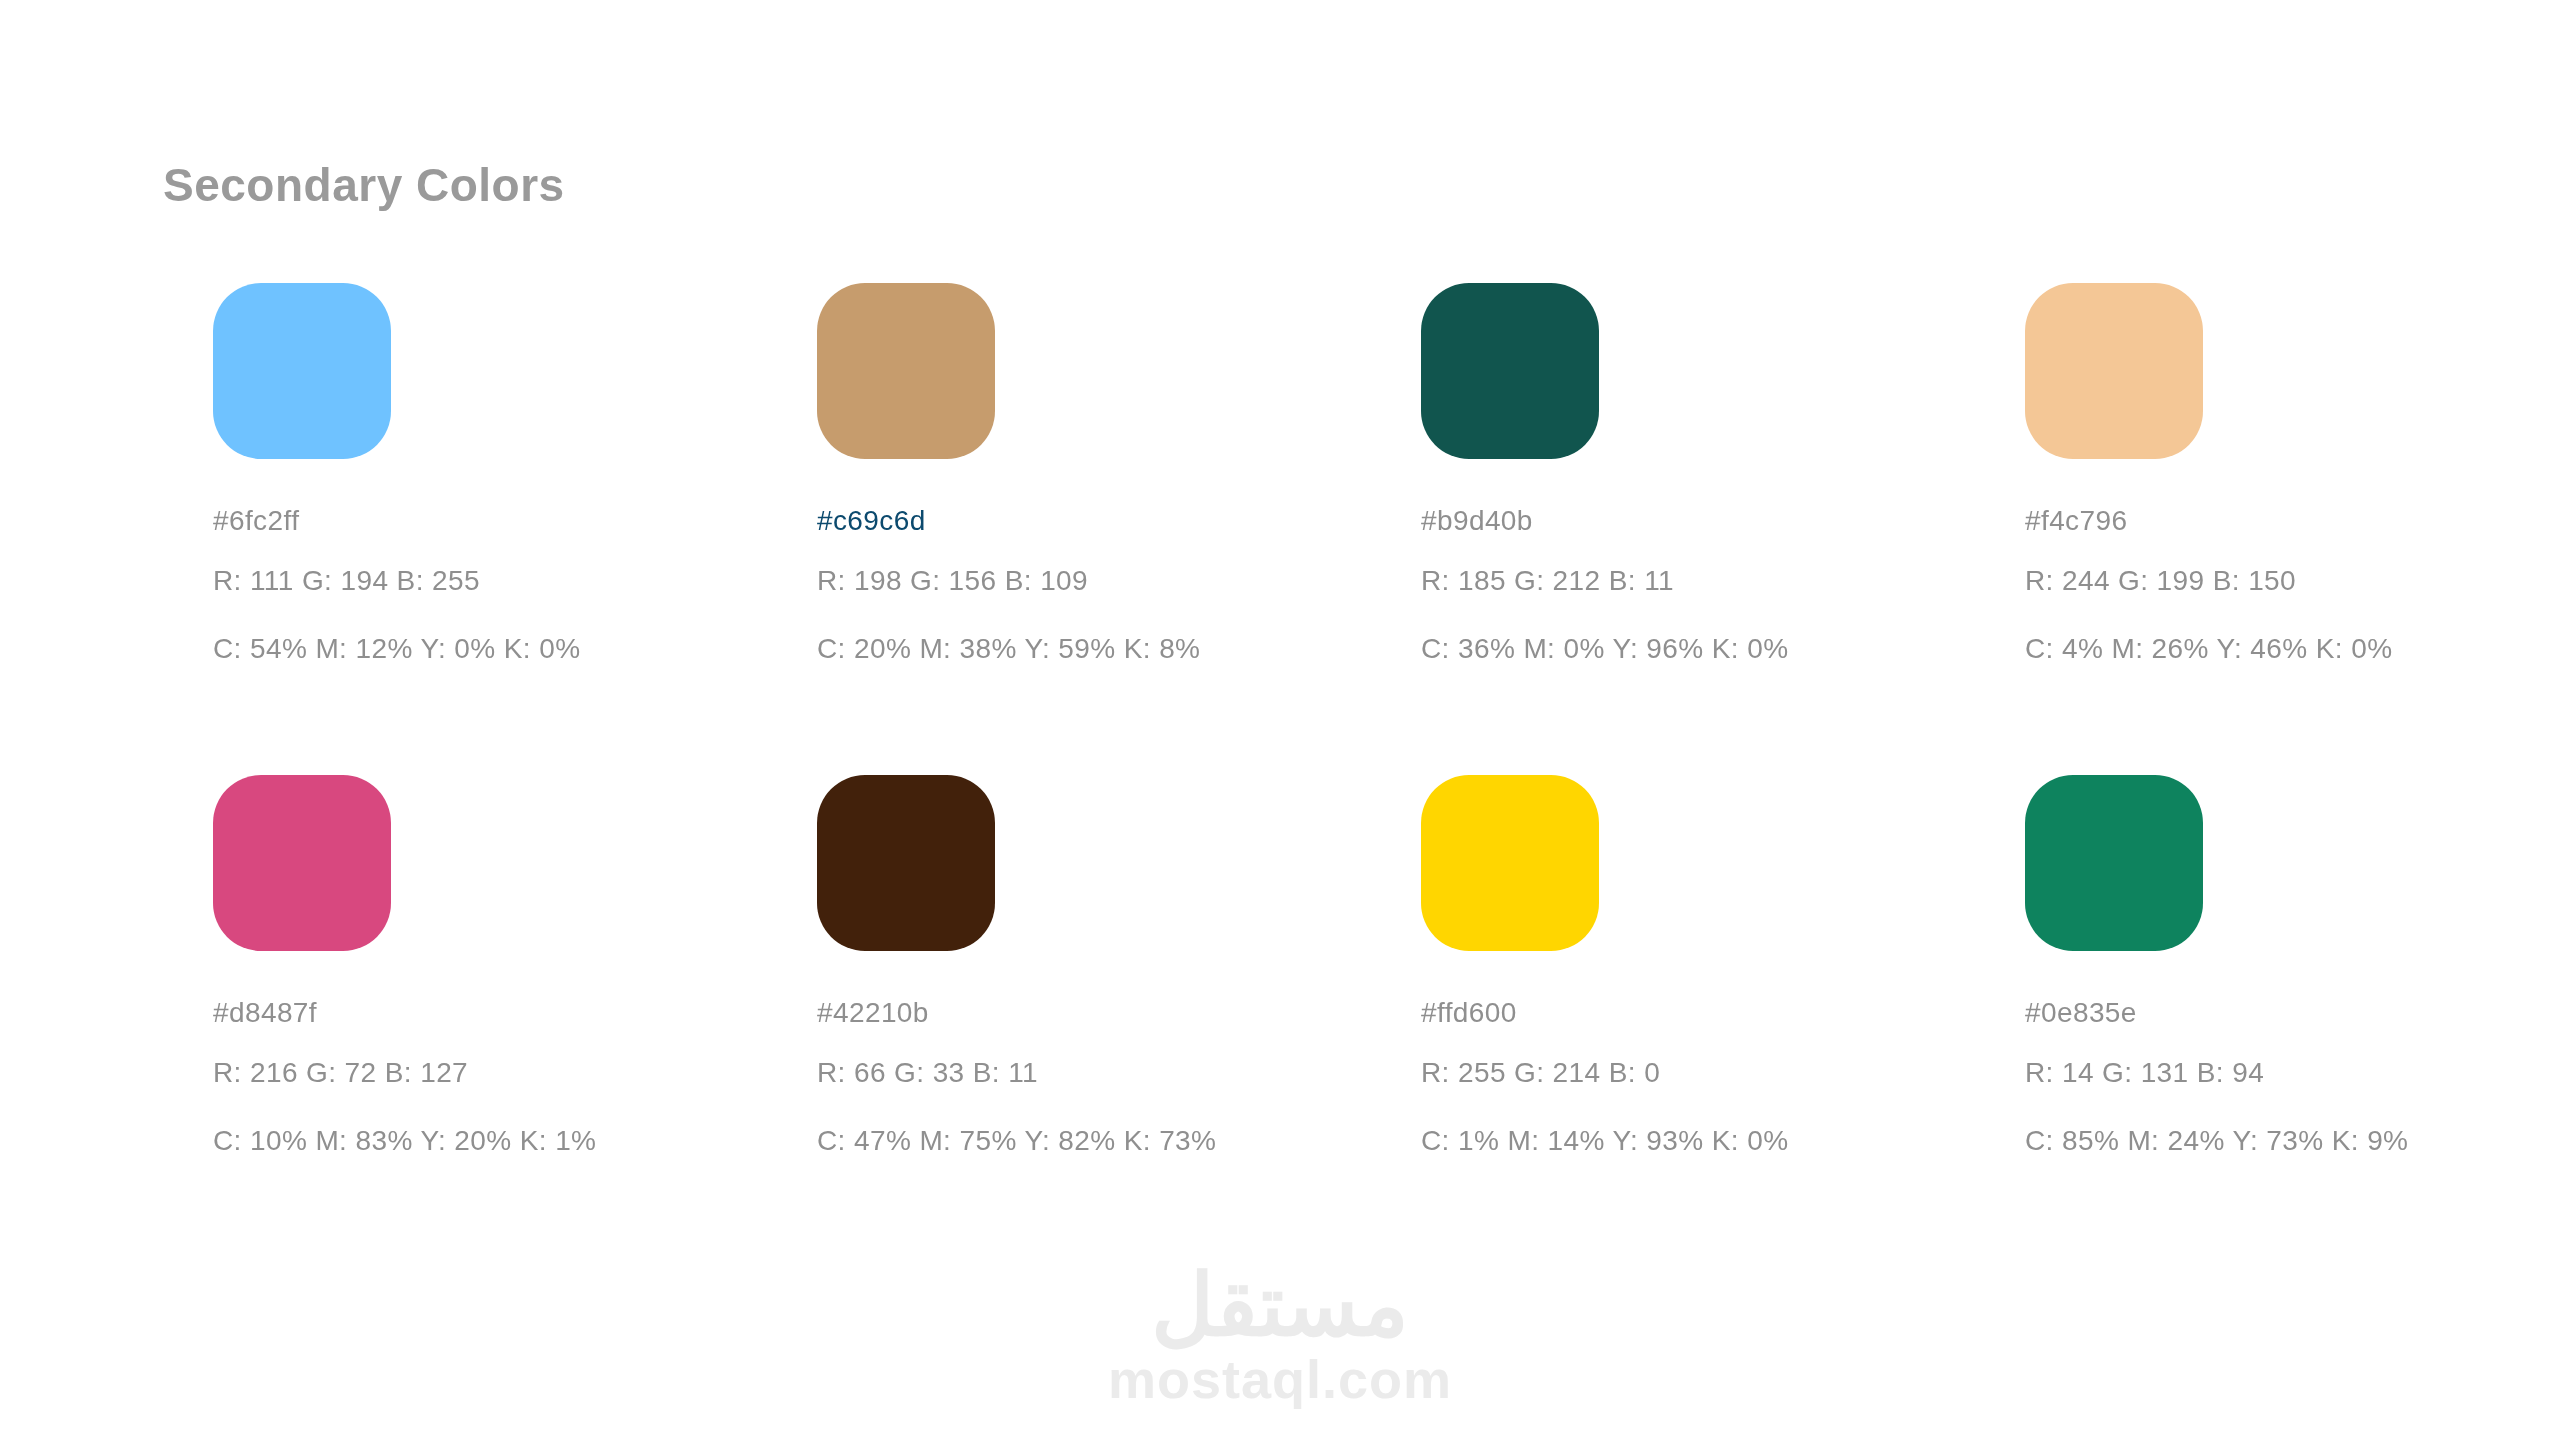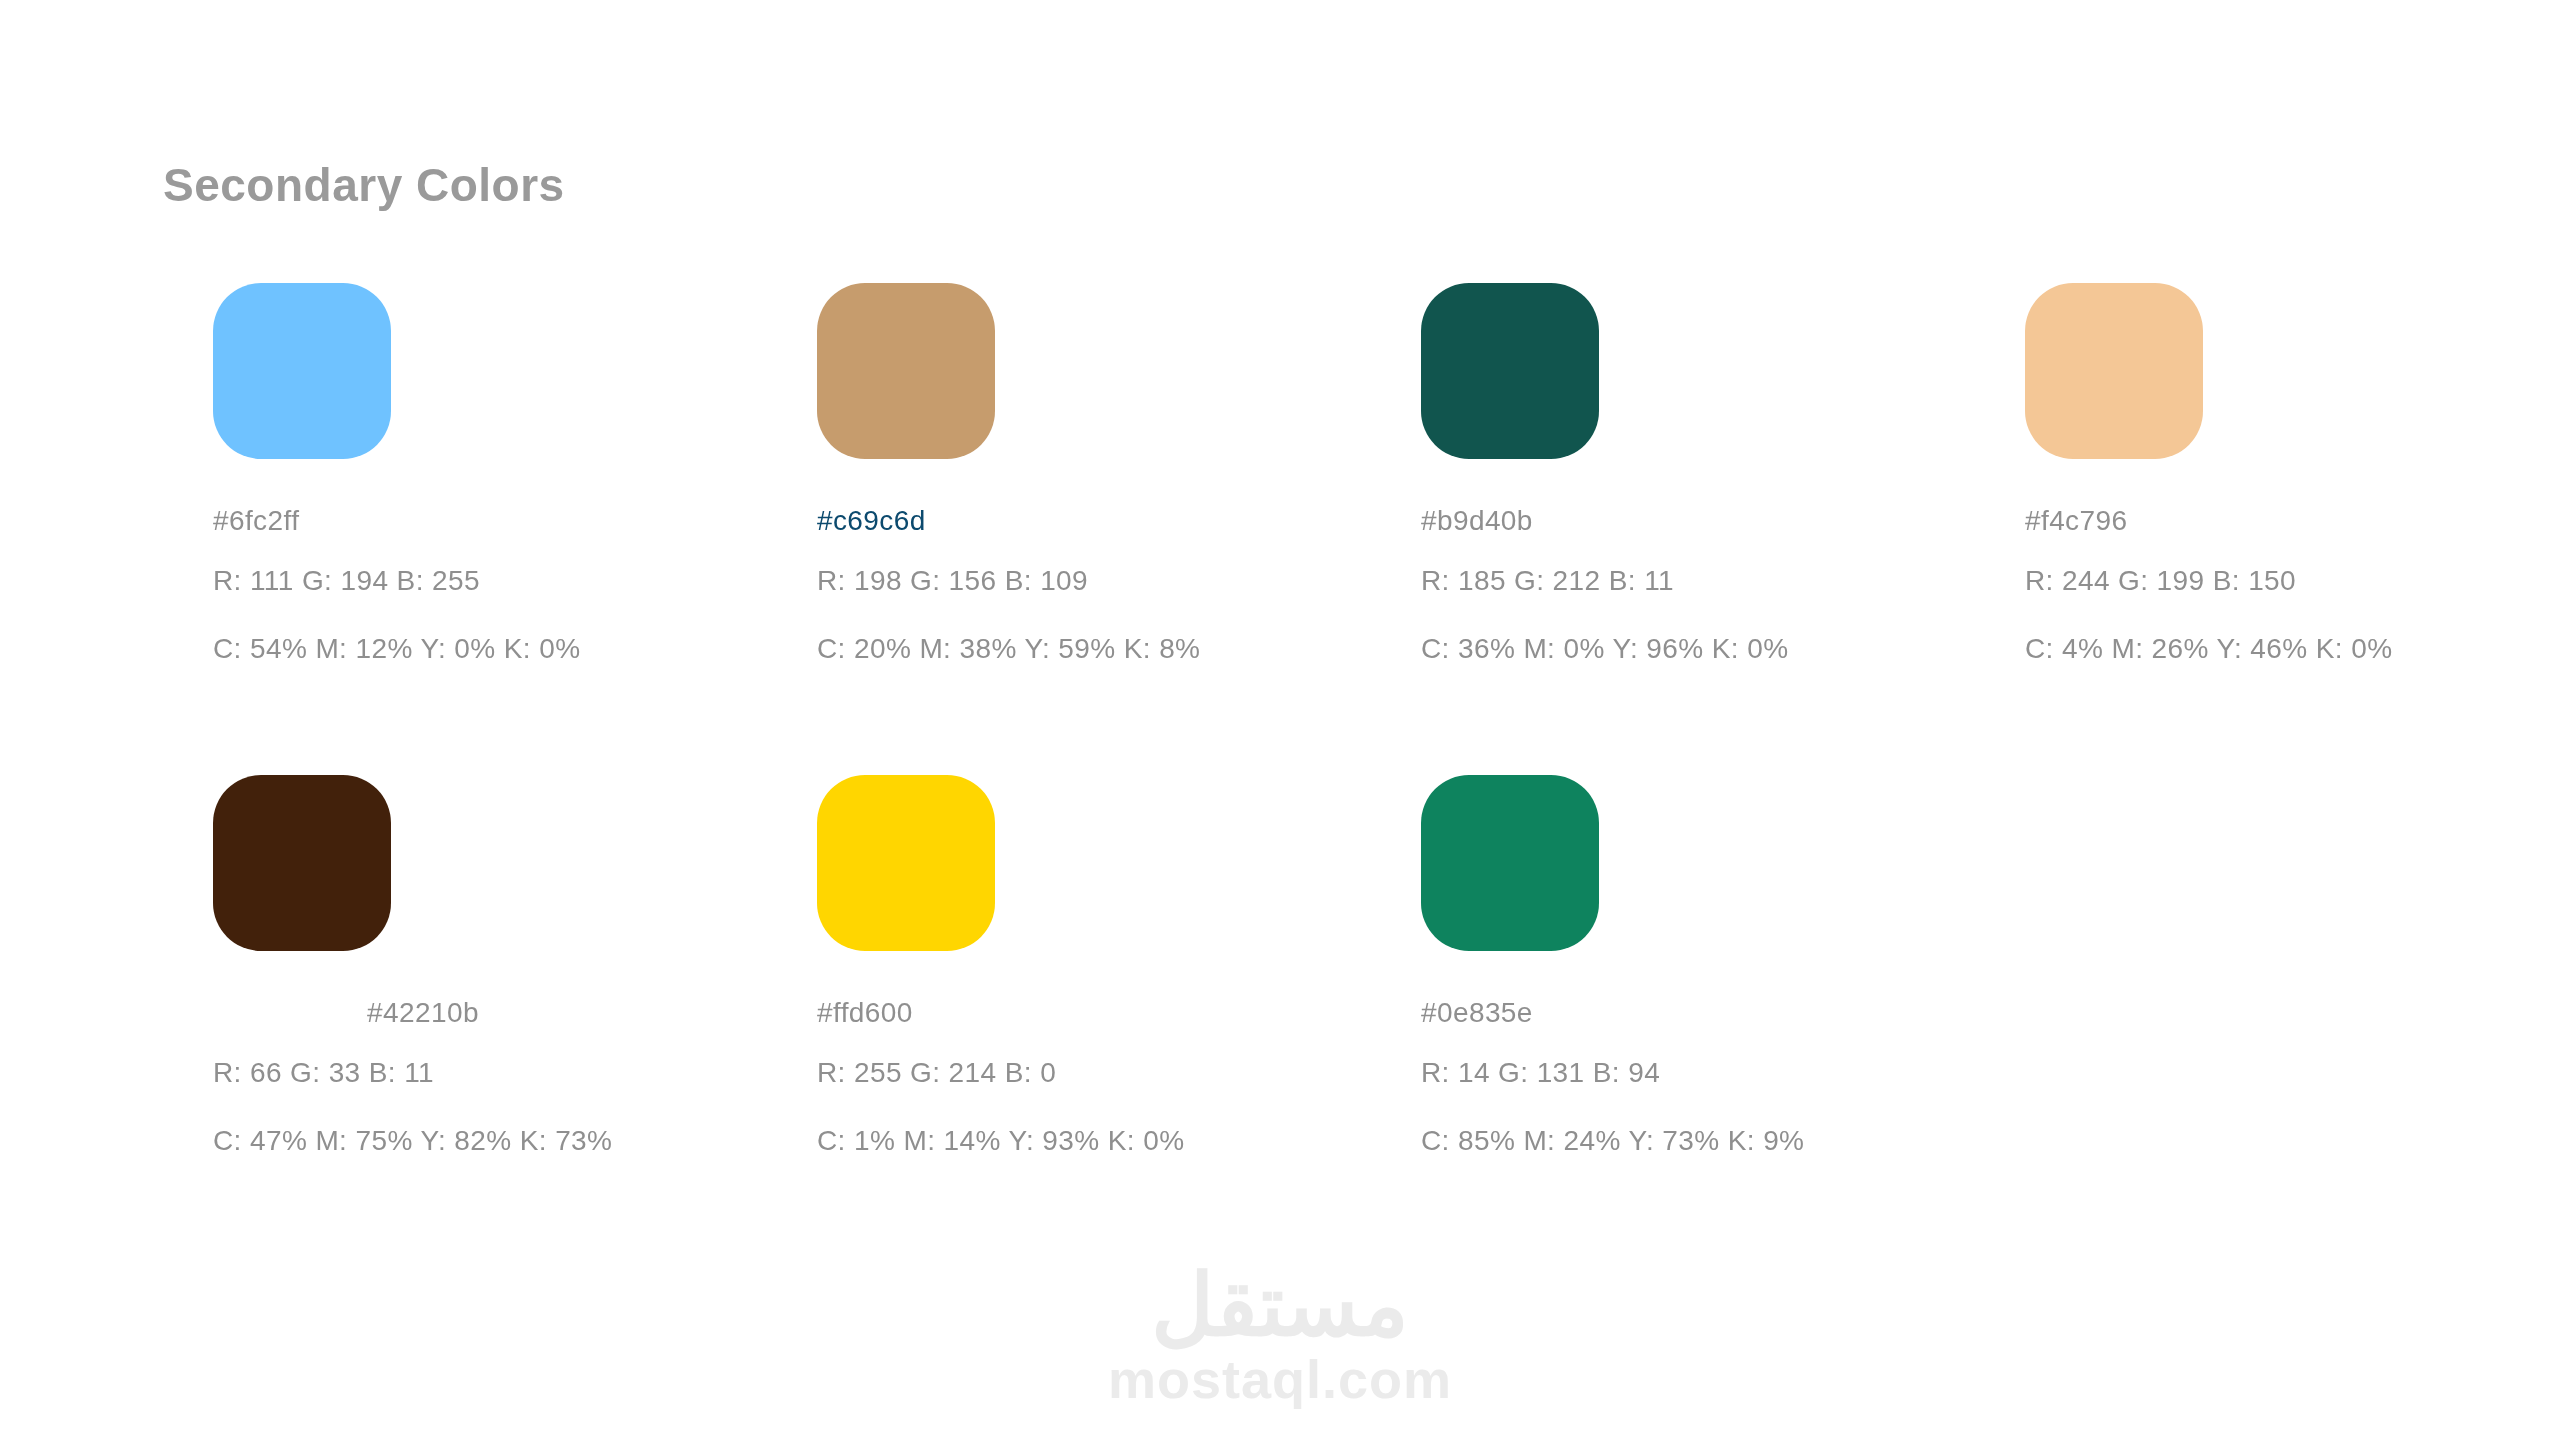--- a/index.html
+++ b/index.html
@@ -127,22 +127,28 @@
       <div class="swatch-rgb" style="color: rgb(143, 143, 143);">R: 185 G: 212 B: 11</div>
       <div class="swatch-cmyk" style="color: rgb(143, 143, 143);">C: 36% M: 0% Y: 96% K: 0%</div>
     </div>
     <div class="swatch-card">
       <div class="swatch-chip" style="background: rgb(244, 199, 150);"></div>
       <div class="swatch-hex" style="color: rgb(143, 143, 143);">#f4c796</div>
       <div class="swatch-rgb" style="color: rgb(143, 143, 143);">R: 244 G: 199 B: 150</div>
       <div class="swatch-cmyk" style="color: rgb(143, 143, 143);">C: 4% M: 26% Y: 46% K: 0%</div>
     </div>
     <div class="swatch-card">
+      <div class="swatch-chip" style="background: rgb(216, 72, 127);"></div>
+      <div class="swatch-hex" style="color: rgb(143, 143, 143);">#d8487f</div>
+      <div class="swatch-rgb" style="color: rgb(143, 143, 143);">R: 216 G: 72 B: 127</div>
+      <div class="swatch-cmyk" style="color: rgb(143, 143, 143);">C: 10% M: 83% Y: 20% K: 1%</div>
+    </div>
+    <div class="swatch-card">
       <div class="swatch-chip" style="background: rgb(66, 33, 11);"></div>
-      <div class="swatch-hex" style="color: rgb(143, 143, 143); text-align: center;">#42210b</div>
+      <div class="swatch-hex" style="color: rgb(143, 143, 143);">#42210b</div>
       <div class="swatch-rgb" style="color: rgb(143, 143, 143);">R: 66 G: 33 B: 11</div>
       <div class="swatch-cmyk" style="color: rgb(143, 143, 143);">C: 47% M: 75% Y: 82% K: 73%</div>
     </div>
     <div class="swatch-card">
       <div class="swatch-chip" style="background: rgb(255, 214, 0);"></div>
       <div class="swatch-hex" style="color: rgb(143, 143, 143);">#ffd600</div>
       <div class="swatch-rgb" style="color: rgb(143, 143, 143);">R: 255 G: 214 B: 0</div>
       <div class="swatch-cmyk" style="color: rgb(143, 143, 143);">C: 1% M: 14% Y: 93% K: 0%</div>
     </div>
     <div class="swatch-card">

